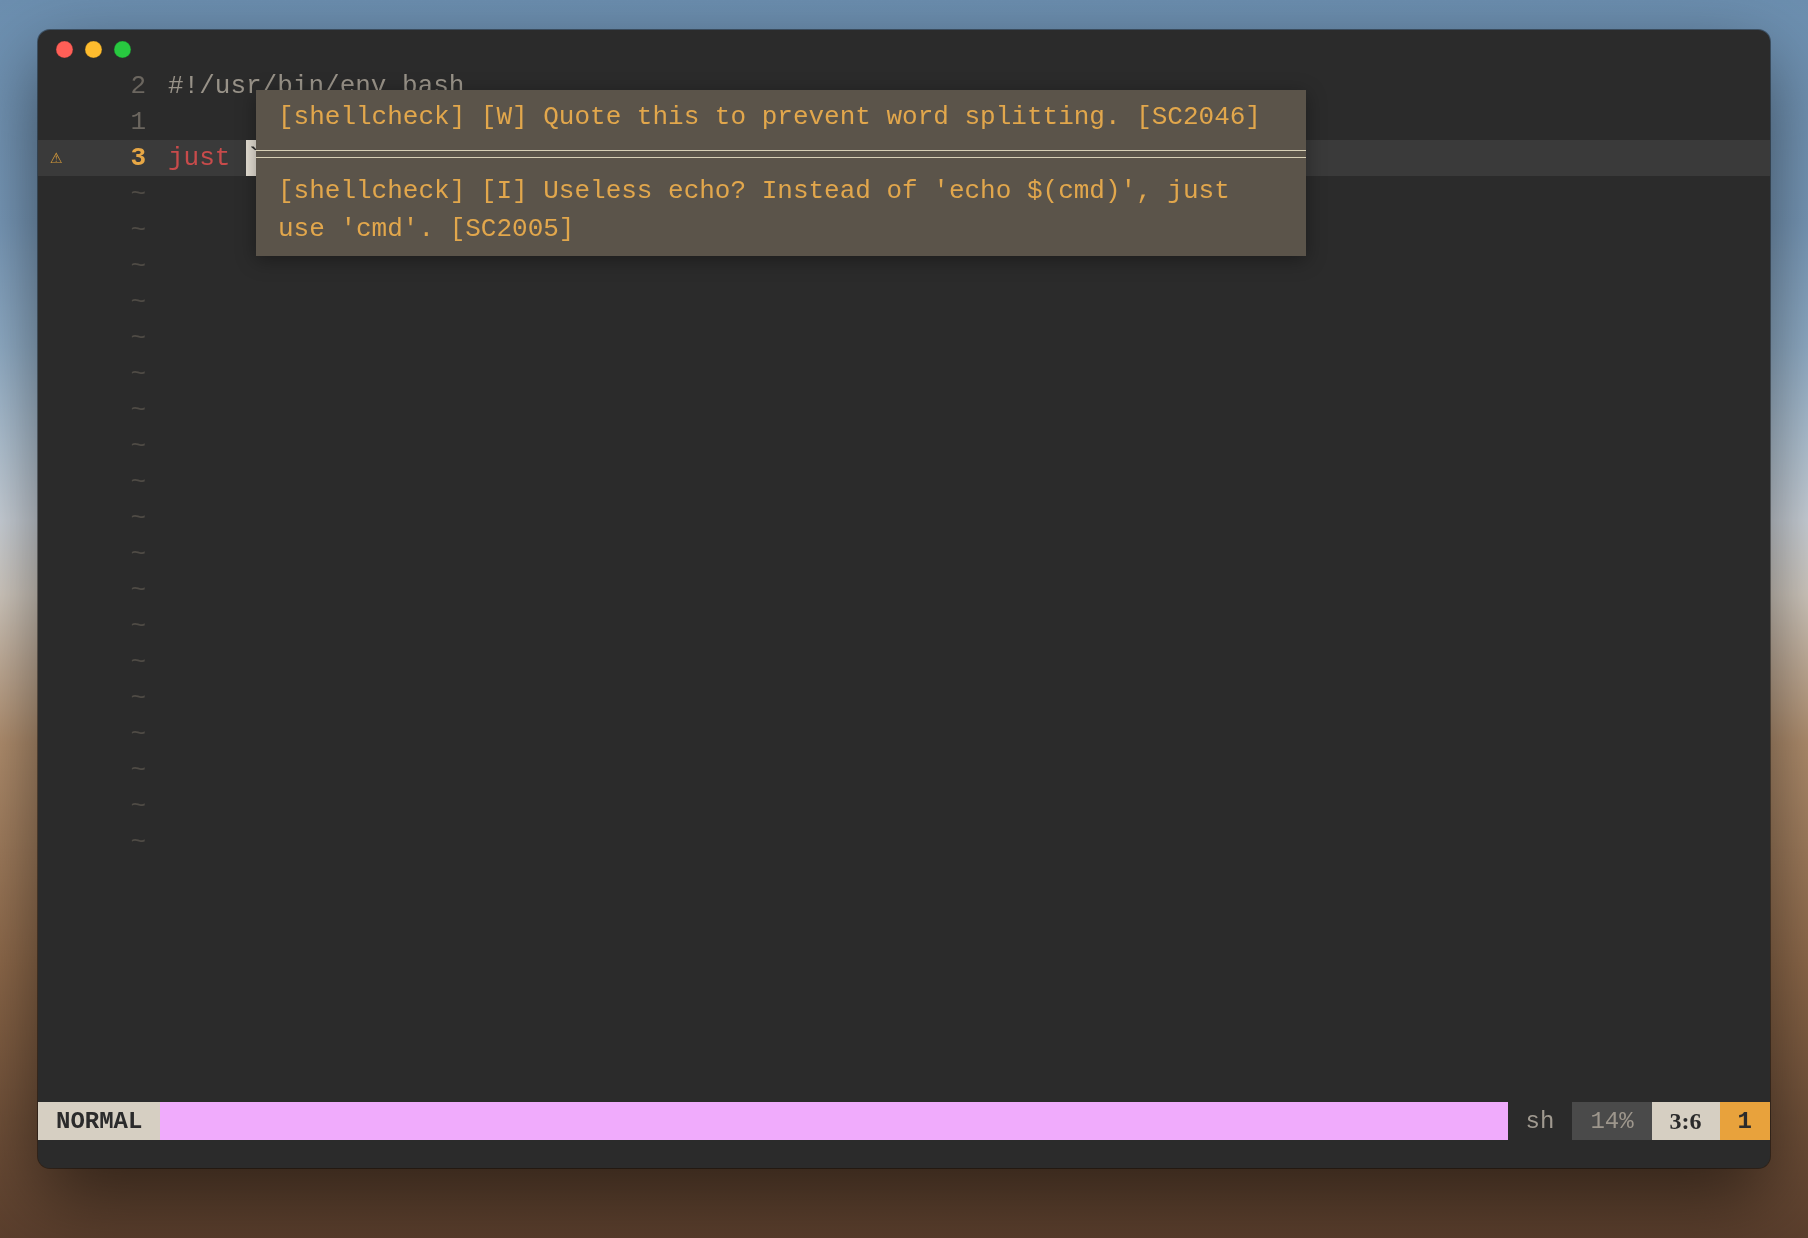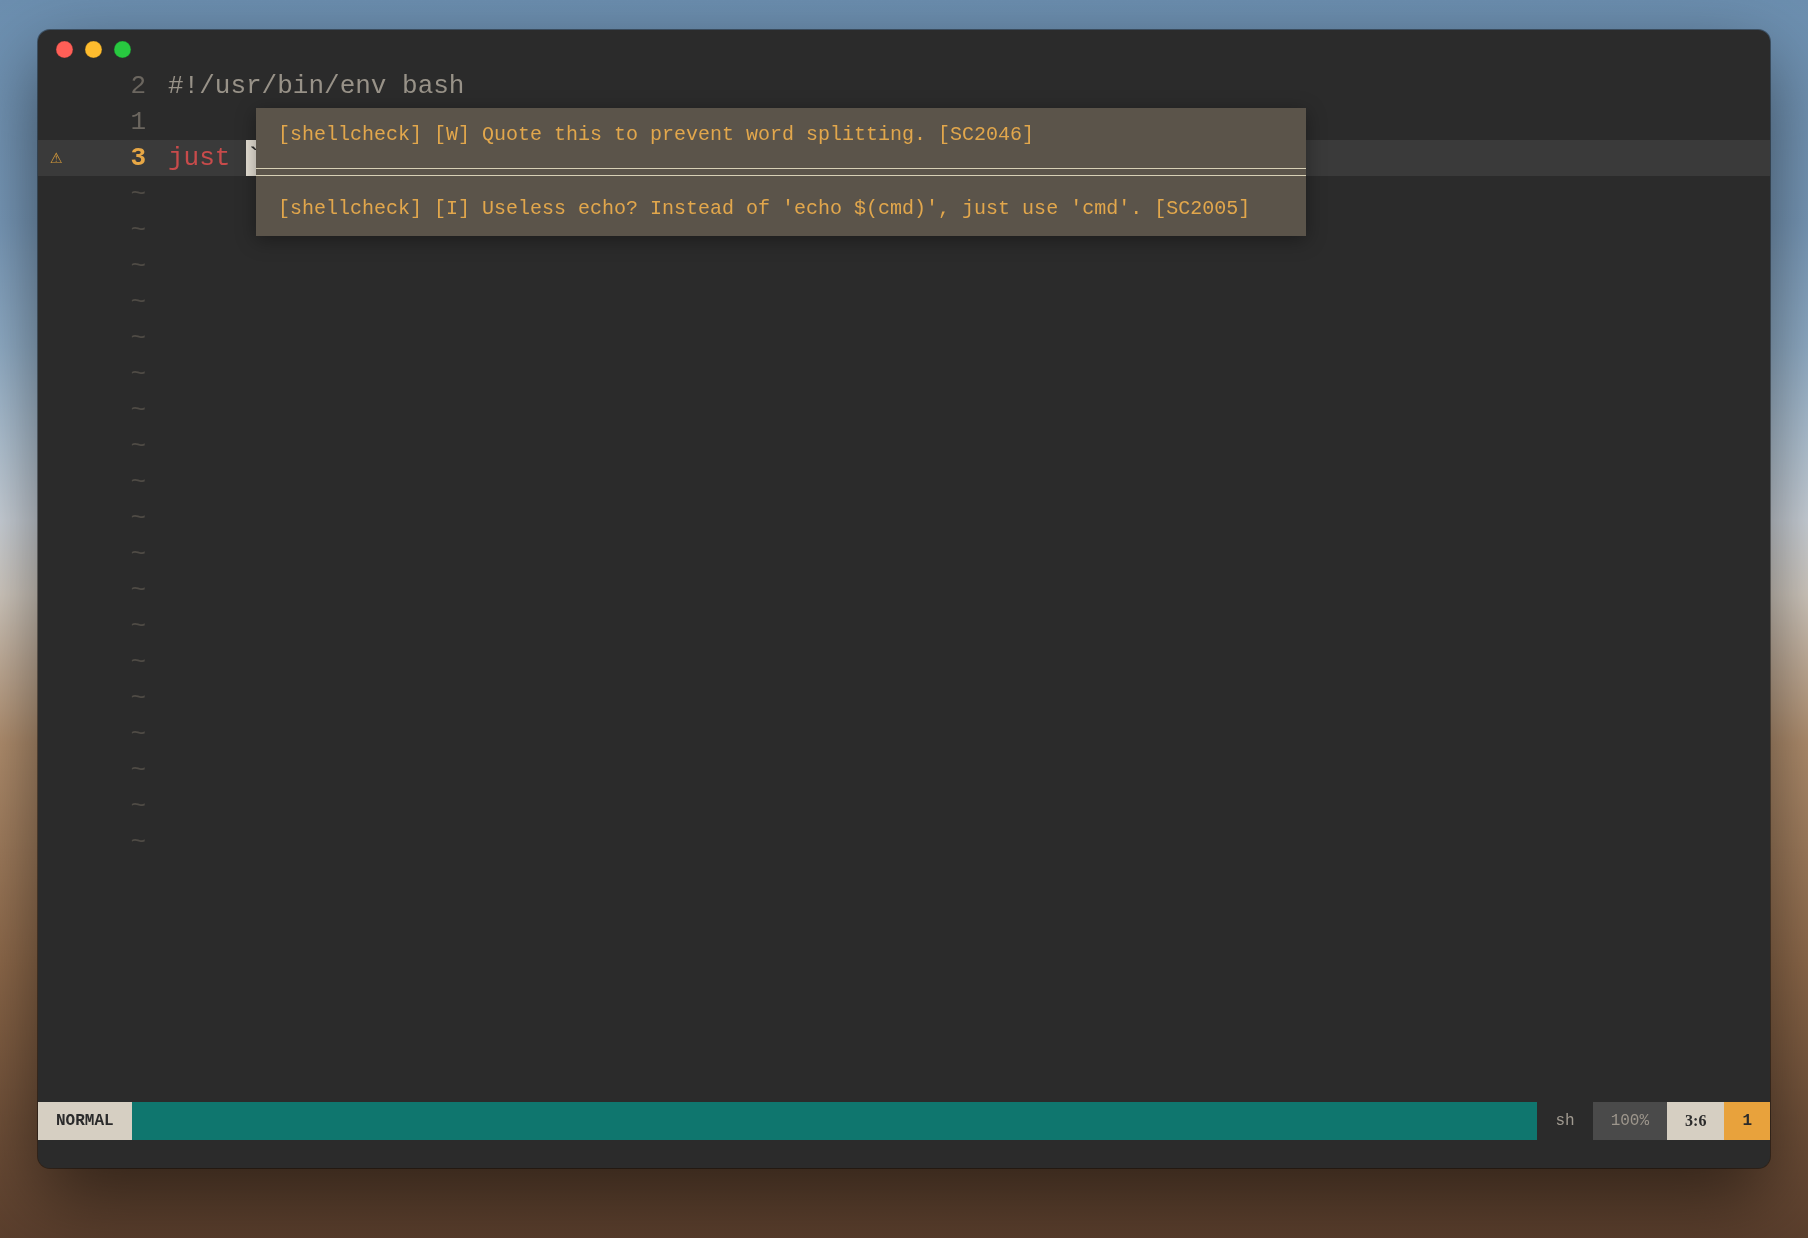--- a/index.html
+++ b/index.html
@@ -117,45 +117,45 @@
   .tok-str     { color: #d68a4b; }
   .tok-punc    { color: #b3aca1; }
   .cursor {
     display: inline-block;
     background: #e6e0d5;
     color: #2b2b2b;
   }
 
   .float {
     position: absolute;
-    top: 40px;
+    top: 22px;
     left: 100px;
     width: 1050px;
     background: #5b544a;
     color: #e2a74c;
-    font-size: 20px;
+    font-size: 26px;
     line-height: 38px;
     box-shadow: 0 4px 18px rgba(0,0,0,0.35);
   }
   .fline {
     padding: 8px 22px 8px 22px;
   }
   .fdiv {
     height: 1px;
     background: #d8d0b6;
     margin: 6px 0;
   }
 
   .statusbar {
     flex: 0 0 auto;
     height: 38px;
     display: flex;
     align-items: stretch;
-    font-size: 16px;
-    background: #0f766e;
+    font-size: 24px;
+    background: #f0abfc;
     color: #a09a90;
   }
   .seg {
     display: flex;
     align-items: center;
     padding: 0 18px;
     white-space: pre;
   }
   .seg.mode {
     background: #d6cfc2;
@@ -236,20 +236,20 @@
           <div class="fdiv"></div>
           <div class="fline">[shellcheck] [I] Useless echo? Instead of 'echo $(cmd)', just use 'cmd'. [SC2005]</div>
         </div>
       </div>
     </div>
 
     <div class="statusbar">
       <div class="seg mode">NORMAL</div>
       <div class="seg spacer"></div>
       <div class="seg ft">sh</div>
-      <div class="seg pct">100%</div>
+      <div class="seg pct">14%</div>
       <div class="seg pos">3:6</div>
       <div class="seg lint">1</div>
     </div>
     <div class="bottom-gap"></div>
 
   </div>
 </div>
 
 </body></html>

